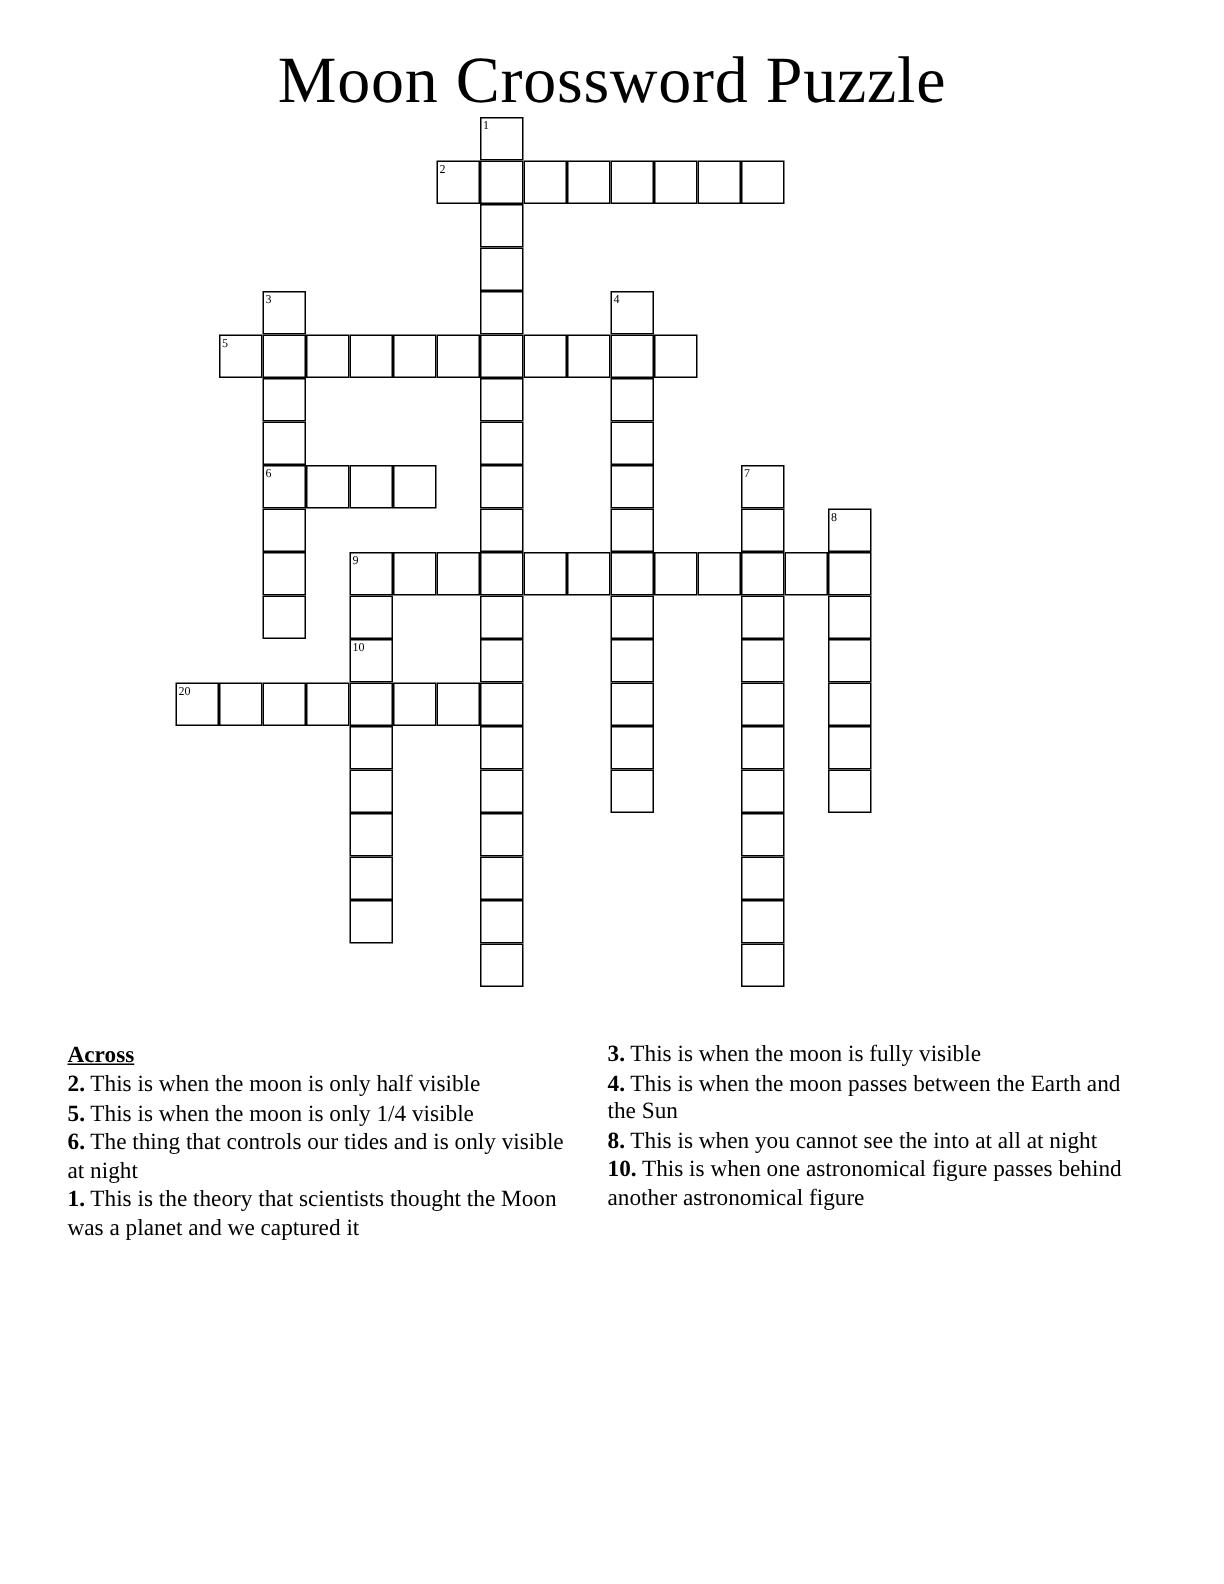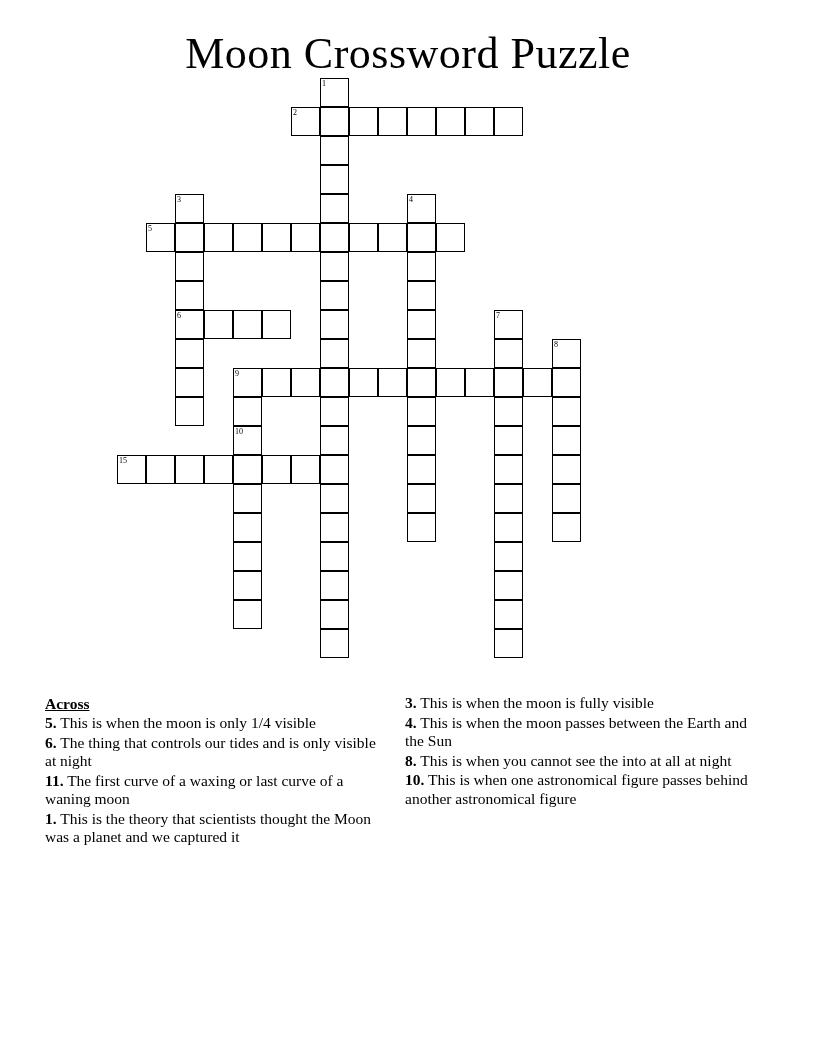--- a/index.html
+++ b/index.html
@@ -168,21 +168,21 @@
       <div class="cell" style="left: 494px; top: 319px; width: 29px; height: 29px;"></div>
       <div class="cell" style="left: 552px; top: 319px; width: 29px; height: 29px;"></div>
       <div class="cell" style="left: 233px; top: 348px; width: 29px; height: 29px;">
         <span class="num">10</span>
       </div>
       <div class="cell" style="left: 320px; top: 348px; width: 29px; height: 29px;"></div>
       <div class="cell" style="left: 407px; top: 348px; width: 29px; height: 29px;"></div>
       <div class="cell" style="left: 494px; top: 348px; width: 29px; height: 29px;"></div>
       <div class="cell" style="left: 552px; top: 348px; width: 29px; height: 29px;"></div>
       <div class="cell" style="left: 117px; top: 377px; width: 29px; height: 29px;">
-        <span class="num">15</span>
+        <span class="num">20</span>
       </div>
       <div class="cell" style="left: 146px; top: 377px; width: 29px; height: 29px;"></div>
       <div class="cell" style="left: 175px; top: 377px; width: 29px; height: 29px;"></div>
       <div class="cell" style="left: 204px; top: 377px; width: 29px; height: 29px;"></div>
       <div class="cell" style="left: 233px; top: 377px; width: 29px; height: 29px;"></div>
       <div class="cell" style="left: 262px; top: 377px; width: 29px; height: 29px;"></div>
       <div class="cell" style="left: 291px; top: 377px; width: 29px; height: 29px;"></div>
       <div class="cell" style="left: 320px; top: 377px; width: 29px; height: 29px;"></div>
       <div class="cell" style="left: 407px; top: 377px; width: 29px; height: 29px;"></div>
       <div class="cell" style="left: 494px; top: 377px; width: 29px; height: 29px;"></div>
@@ -206,23 +206,23 @@
       <div class="cell" style="left: 233px; top: 522px; width: 29px; height: 29px;"></div>
       <div class="cell" style="left: 320px; top: 522px; width: 29px; height: 29px;"></div>
       <div class="cell" style="left: 494px; top: 522px; width: 29px; height: 29px;"></div>
       <div class="cell" style="left: 320px; top: 551px; width: 29px; height: 29px;"></div>
       <div class="cell" style="left: 494px; top: 551px; width: 29px; height: 29px;"></div>
     </div>
 
   <div id="clues">
     <div class="col col-left">
         <div class="clue-head">Across</div>
+        <div class="clue"><b>2.</b><span> This is when the moon is only half visible</span></div>
         <div class="clue"><b>5.</b><span> This is when the moon is only 1/4 visible</span></div>
         <div class="clue"><b>6.</b><span> The thing that controls our tides and is only visible at night</span></div>
-        <div class="clue"><b>11.</b><span> The first curve of a waxing or last curve of a waning moon</span></div>
         <div class="clue"><b>1.</b><span> This is the theory that scientists thought the Moon was a planet and we captured it</span></div>
       </div>
     <div class="col col-right">
         <div class="clue"><b>3.</b><span> This is when the moon is fully visible</span></div>
         <div class="clue"><b>4.</b><span> This is when the moon passes between the Earth and the Sun</span></div>
         <div class="clue"><b>8.</b><span> This is when you cannot see the into at all at night</span></div>
         <div class="clue"><b>10.</b><span> This is when one astronomical figure passes behind another astronomical figure</span></div>
       </div>
   </div>
 

